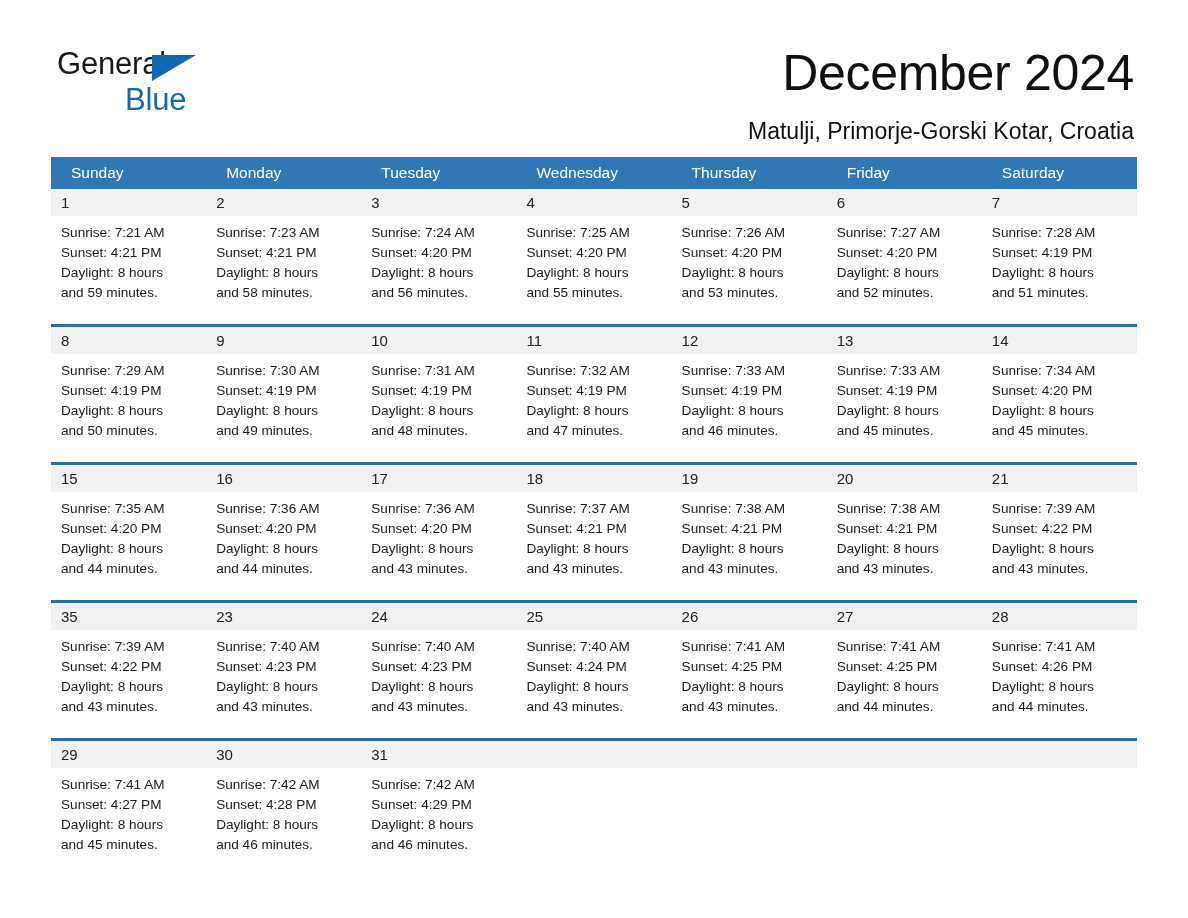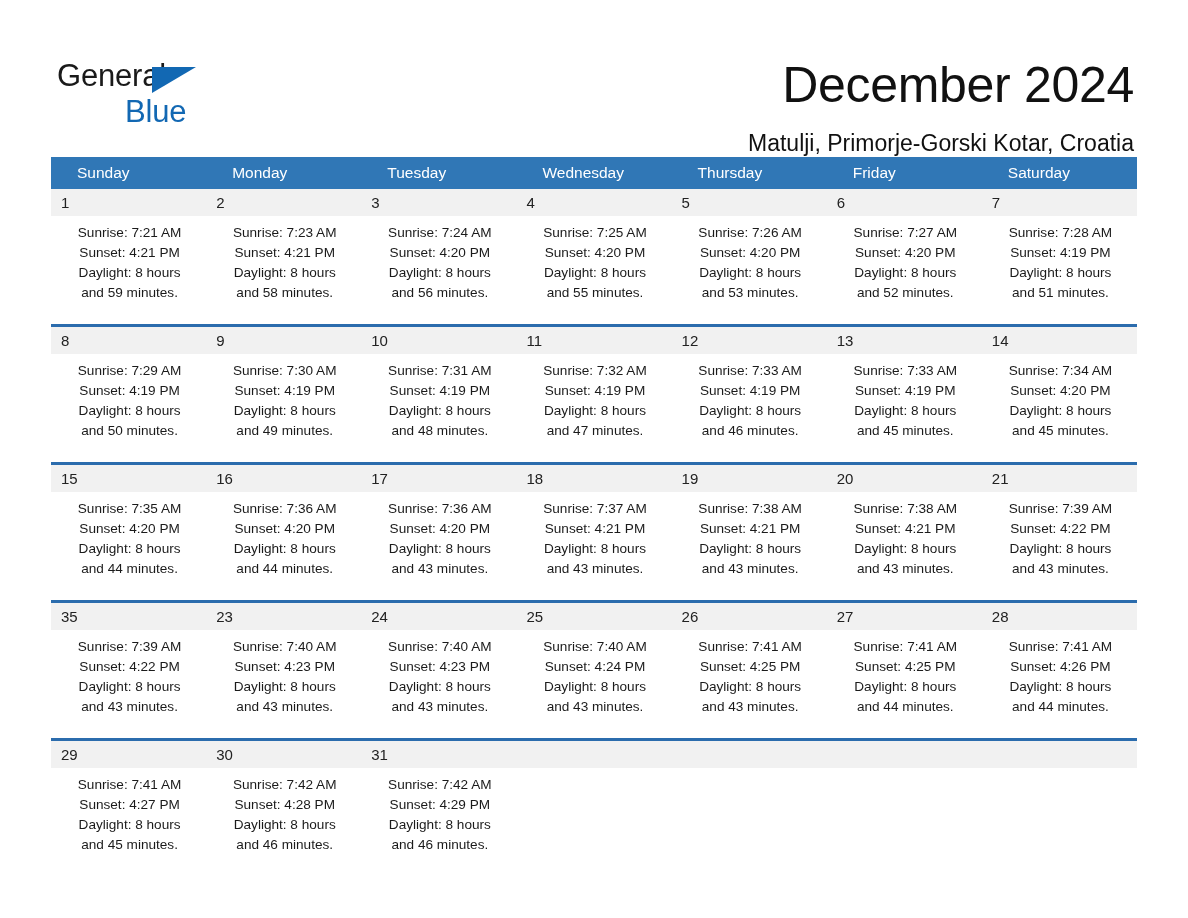--- a/index.html
+++ b/index.html
@@ -15,21 +15,20 @@
     height: 918px;
     background: #ffffff;
     overflow: hidden;
   }
 
   
   .top {
     position: relative;
     height: 112px;
     padding: 0 55px;
-    margin-top: 12px;
   }
   .logo {
     position: absolute;
     left: 57px;
     top: 48px;
     width: 260px;
     height: 70px;
     line-height: 1;
     user-select: none;
   }
@@ -87,21 +86,21 @@
   .cal-head {
     display: grid;
     grid-template-columns: repeat(7, 1fr);
     background: #3077b6;
     height: 32px;
   }
   .cal-head .dow {
     color: #ffffff;
     font-size: 15.5px;
     line-height: 32px;
-    padding-left: 26px;
+    padding-left: 20px;
     white-space: nowrap;
     overflow: hidden;
   }
 
   .week {
     position: relative;
     margin-top: 0;
   }
   .week .sep {
     height: 3px;
@@ -123,21 +122,20 @@
     padding-left: 10px;
   }
   .bodyrow {
     display: grid;
     grid-template-columns: repeat(7, 1fr);
     background: #ffffff;
     height: 90px;
   }
   .cell {
     padding: 7px 8px 0 10px;
-    text-align: center;
   }
   .cell .ln {
     font-size: 13.6px;
     color: #1b1b1b;
     line-height: 20px;
     white-space: nowrap;
   }
 </style>
 </head>
 <body>

